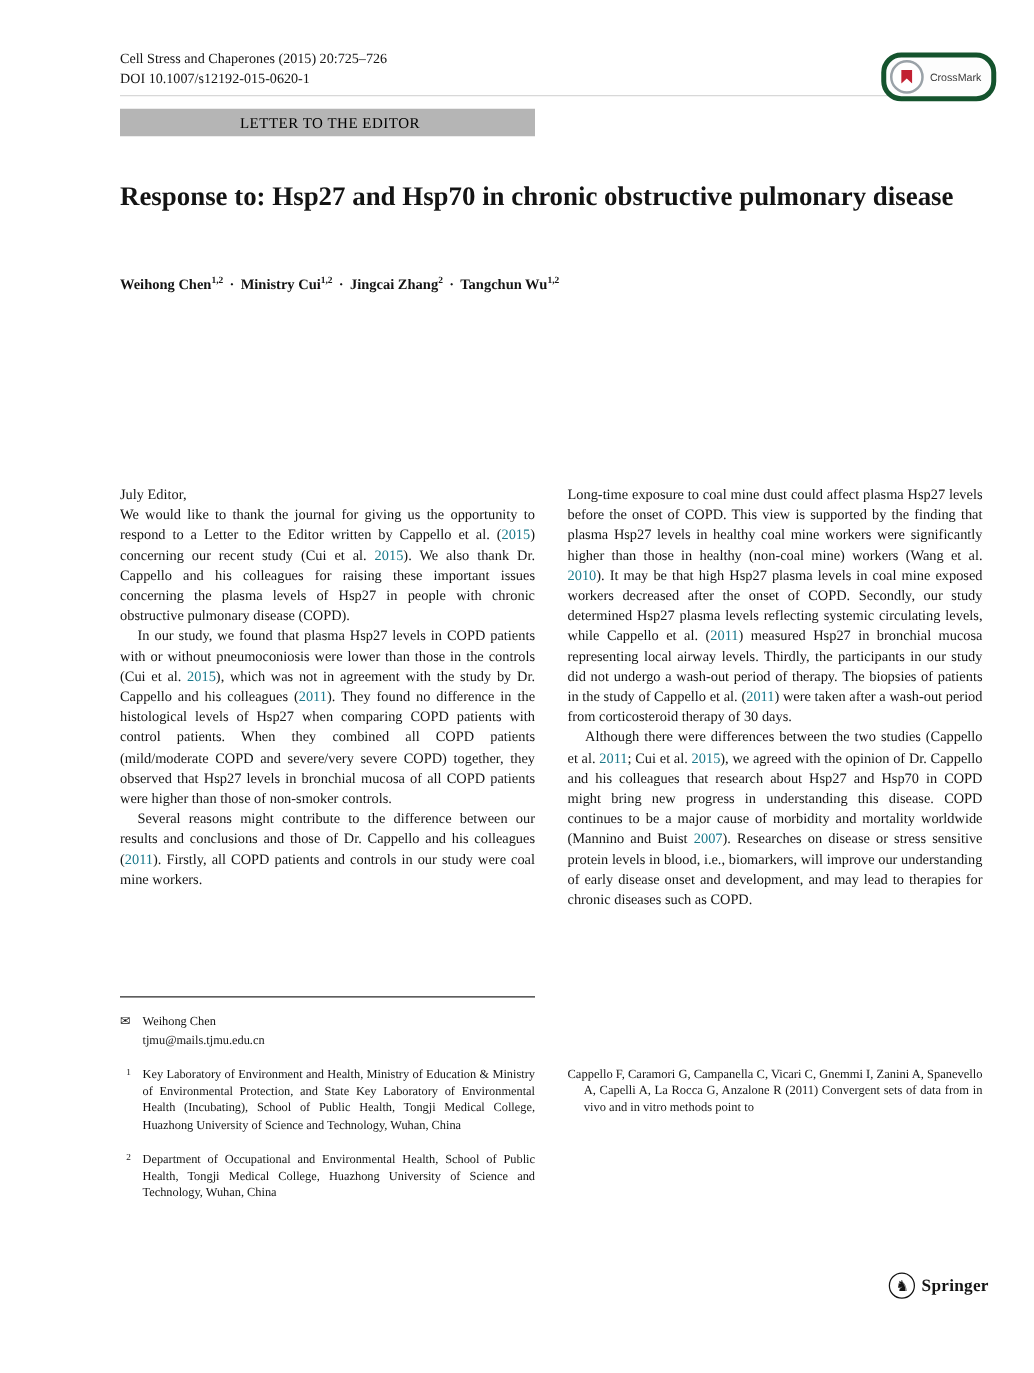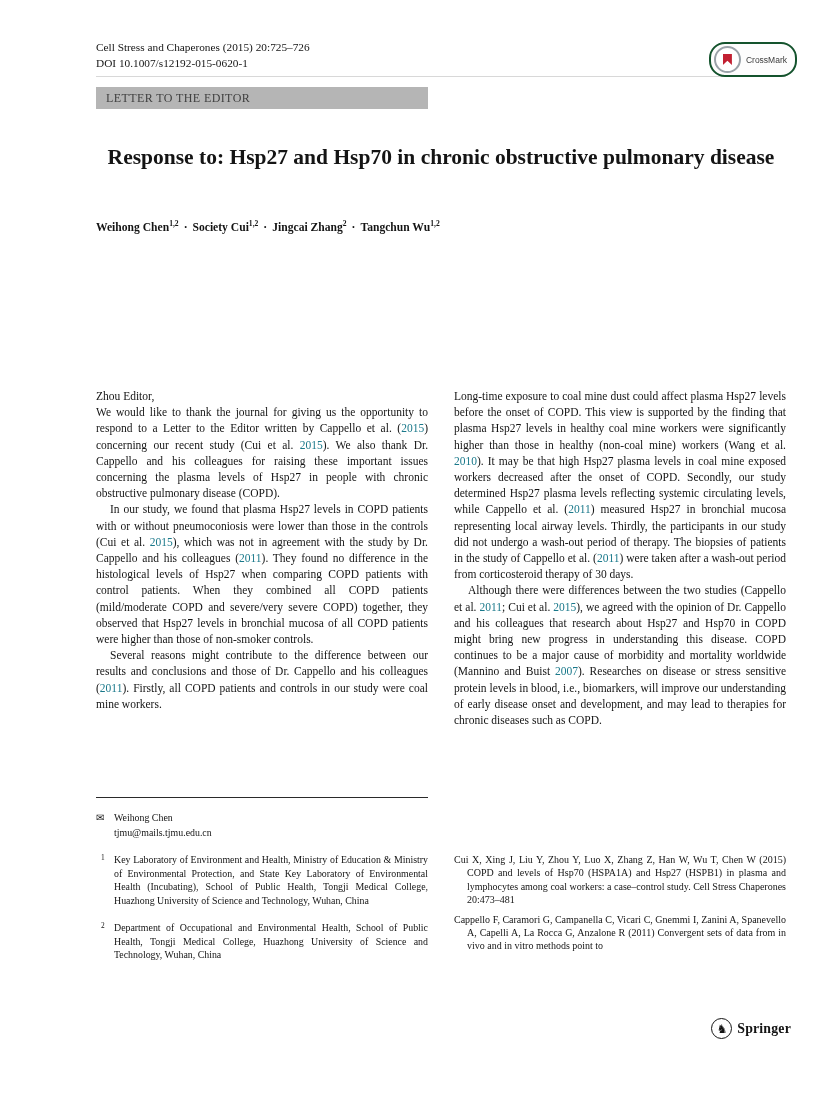--- a/index.html
+++ b/index.html
@@ -10,38 +10,39 @@
     margin-left:28px;
   }
   .abs { position:absolute; }
 
   
   .header-block { top:40px; left:68px; font-size:11.3px; line-height:15.5px; }
   .header-rule { top:76px; left:68px; width:690px; border-top:1px solid #d8d8d8; }
 
   .crossmark {
     top:42px; right:58px; display:flex; align-items:center; gap:5px;
-    border:2px solid #14532d; border-radius:16px; padding:2px 8px 2px 3px;
+    border:4px solid #14532d; border-radius:16px; padding:2px 8px 2px 3px;
     background:#fdfdfd;
   }
   .cm-circle {
     width:23px; height:23px; border:2px solid #9aa2a8; border-radius:50%;
     display:flex; align-items:center; justify-content:center; background:#fff;
   }
   .cm-flag {
     width:9px; height:11px; background:#c22032;
     clip-path:polygon(0 0,100% 0,100% 100%,50% 62%,0 100%);
   }
   .cm-label { font-family:"Liberation Sans",sans-serif; font-size:8.5px; color:#3a3a3a; }
 
   
   .banner {
     top:87px; left:68px; width:332px; box-sizing:border-box;
-    background:#b5b5b5; color:#404040; font-size:12px; letter-spacing:0.4px;
+    background:#b5b5b5; color:#000000; font-size:12px; letter-spacing:0.4px;
     padding:4px 6px 3px 10px;
+    text-align:center;
   }
 
   
   .title { top:142px; left:68px; width:690px; font-size:21.5px; font-weight:bold; line-height:30px; }
   .authors { top:219px; left:68px; width:690px; font-size:11.6px; font-weight:bold; }
   .authors sup { font-size:7.6px; font-weight:bold; }
   .author-sep { margin:0 5px; }
 
   
   .dates { top:343px; left:68px; font-size:10.4px; line-height:14px; }
@@ -89,30 +90,30 @@
 
   <div class="abs crossmark">
     <span class="cm-circle">
       <span class="cm-flag"></span>
     </span>
     <span class="cm-label">CrossMark</span>
   </div>
 
   <div class="abs banner">LETTER TO THE EDITOR</div>
 
-  <h1 class="abs title" style="margin:0;text-align:center;">Response to: Hsp27 and Hsp70 in chronic obstructive pulmonary disease</h1>
+  <h1 class="abs title" style="margin:0;">Response to: Hsp27 and Hsp70 in chronic obstructive pulmonary disease</h1>
 
   <div class="abs authors">
-    <span><span>Weihong Chen</span><sup>1,2</sup></span><span class="author-sep">·</span><span><span>Society Cui</span><sup>1,2</sup></span><span class="author-sep">·</span><span><span>Jingcai Zhang</span><sup>2</sup></span><span class="author-sep">·</span><span><span>Tangchun Wu</span><sup>1,2</sup></span>
+    <span><span>Weihong Chen</span><sup>1,2</sup></span><span class="author-sep">·</span><span><span>Ministry Cui</span><sup>1,2</sup></span><span class="author-sep">·</span><span><span>Jingcai Zhang</span><sup>2</sup></span><span class="author-sep">·</span><span><span>Tangchun Wu</span><sup>1,2</sup></span>
   </div>
 
 
   <div class="abs columns">
     <div class="body-col">
-      <p>Zhou Editor,</p>
+      <p>July Editor,</p>
       <p class="cite-years">We would like to thank the journal for giving us the opportunity to respond to a Letter to the Editor written by Cappello et al. (<span class="cite-year">2015</span>) concerning our recent study (Cui et al. <span class="cite-year">2015</span>). We also thank Dr. Cappello and his colleagues for raising these important issues concerning the plasma levels of Hsp27 in people with chronic obstructive pulmonary disease (COPD).</p>
       <p class="indent cite-years">In our study, we found that plasma Hsp27 levels in COPD patients with or without pneumoconiosis were lower than those in the controls (Cui et al. <span class="cite-year">2015</span>), which was not in agreement with the study by Dr. Cappello and his colleagues (<span class="cite-year">2011</span>). They found no difference in the histological levels of Hsp27 when comparing COPD patients with control patients. When they combined all COPD patients (mild/moderate COPD and severe/very severe COPD) together, they observed that Hsp27 levels in bronchial mucosa of all COPD patients were higher than those of non-smoker controls.</p>
       <p class="indent cite-years">Several reasons might contribute to the difference between our results and conclusions and those of Dr. Cappello and his colleagues (<span class="cite-year">2011</span>). Firstly, all COPD patients and controls in our study were coal mine workers.</p>
     </div>
     <div class="body-col">
       <p class="cite-years">Long-time exposure to coal mine dust could affect plasma Hsp27 levels before the onset of COPD. This view is supported by the finding that plasma Hsp27 levels in healthy coal mine workers were significantly higher than those in healthy (non-coal mine) workers (Wang et al. <span class="cite-year">2010</span>). It may be that high Hsp27 plasma levels in coal mine exposed workers decreased after the onset of COPD. Secondly, our study determined Hsp27 plasma levels reflecting systemic circulating levels, while Cappello et al. (<span class="cite-year">2011</span>) measured Hsp27 in bronchial mucosa representing local airway levels. Thirdly, the participants in our study did not undergo a wash-out period of therapy. The biopsies of patients in the study of Cappello et al. (<span class="cite-year">2011</span>) were taken after a wash-out period from corticosteroid therapy of 30 days.</p>
       <p class="indent cite-years">Although there were differences between the two studies (Cappello et al. <span class="cite-year">2011</span>; Cui et al. <span class="cite-year">2015</span>), we agreed with the opinion of Dr. Cappello and his colleagues that research about Hsp27 and Hsp70 in COPD might bring new progress in understanding this disease. COPD continues to be a major cause of morbidity and mortality worldwide (Mannino and Buist <span class="cite-year">2007</span>). Researches on disease or stress sensitive protein levels in blood, i.e., biomarkers, will improve our understanding of early disease onset and development, and may lead to therapies for chronic diseases such as COPD.</p>
     </div>
   </div>
 
@@ -127,21 +128,20 @@
       <span class="marker">1</span>
       <span>Key Laboratory of Environment and Health, Ministry of Education &amp; Ministry of Environmental Protection, and State Key Laboratory of Environmental Health (Incubating), School of Public Health, Tongji Medical College, Huazhong University of Science and Technology, Wuhan, China</span>
     </div>
     <div class="affil">
       <span class="marker">2</span>
       <span>Department of Occupational and Environmental Health, School of Public Health, Tongji Medical College, Huazhong University of Science and Technology, Wuhan, China</span>
     </div>
   </div>
 
   <div class="abs refs">
-    <p class="ref-item">Cui X, Xing J, Liu Y, Zhou Y, Luo X, Zhang Z, Han W, Wu T, Chen W (2015) COPD and levels of Hsp70 (HSPA1A) and Hsp27 (HSPB1) in plasma and lymphocytes among coal workers: a case–control study. Cell Stress Chaperones 20:473–481</p>
     <p class="ref-item">Cappello F, Caramori G, Campanella C, Vicari C, Gnemmi I, Zanini A, Spanevello A, Capelli A, La Rocca G, Anzalone R (2011) Convergent sets of data from in vivo and in vitro methods point to</p>
   </div>
 
   <div class="abs springer">
     <span class="sp-circle">♞</span>
     <span class="sp-name">Springer</span>
   </div>
 
 </div>
 

